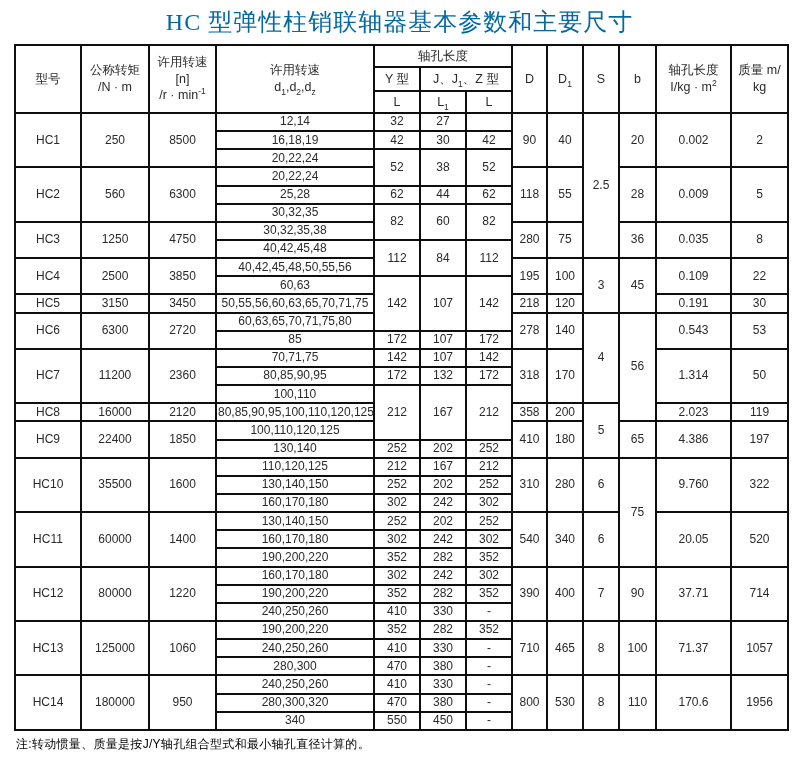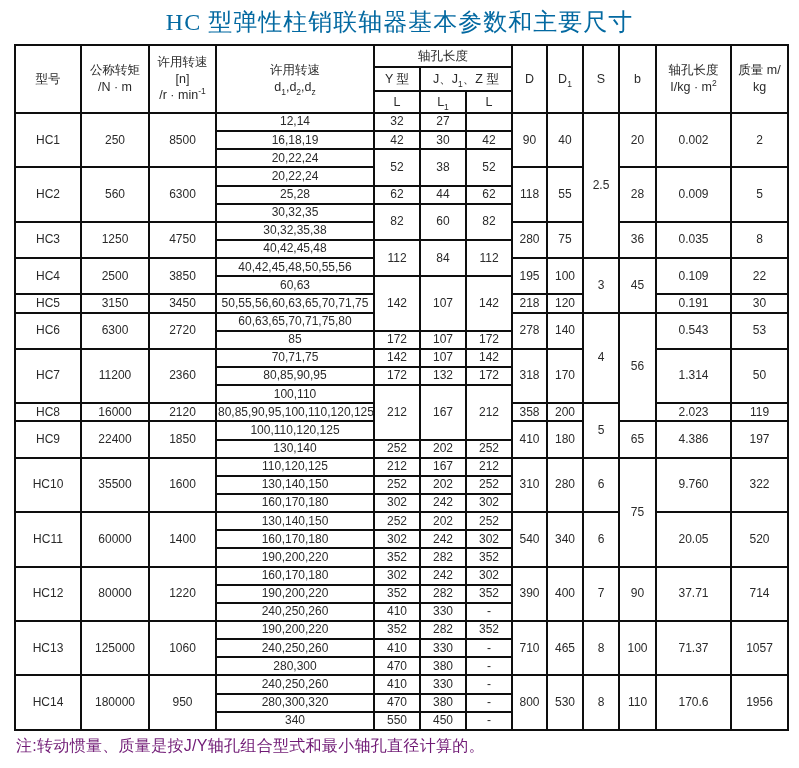--- a/index.html
+++ b/index.html
@@ -21,21 +21,21 @@
     padding:0 1px;font-weight:normal;color:#2a2a2a;
   }
   table.spec th{font-size:12.5px;line-height:1.35;}
   table.spec td{font-size:12px;line-height:1.1;white-space:nowrap;}
   thead tr.h1{height:22px;}
   thead tr.h2{height:24px;}
   thead tr.h3{height:22px;}
   tbody tr{height:18px;}
   sub,sup{font-size:8.5px;line-height:0;}
   .note{
-    position:absolute;left:16px;top:736px;font-size:16px;color:#701a75;
+    position:absolute;left:16px;top:736px;font-size:12px;color:#000000;
     letter-spacing:0.3px;white-space:nowrap;
   }
 </style>
 </head>
 <body>
 
 <div class="page">
   <div class="title">HC 型弹性柱销联轴器基本参数和主要尺寸</div>
 
   <table class="spec">

